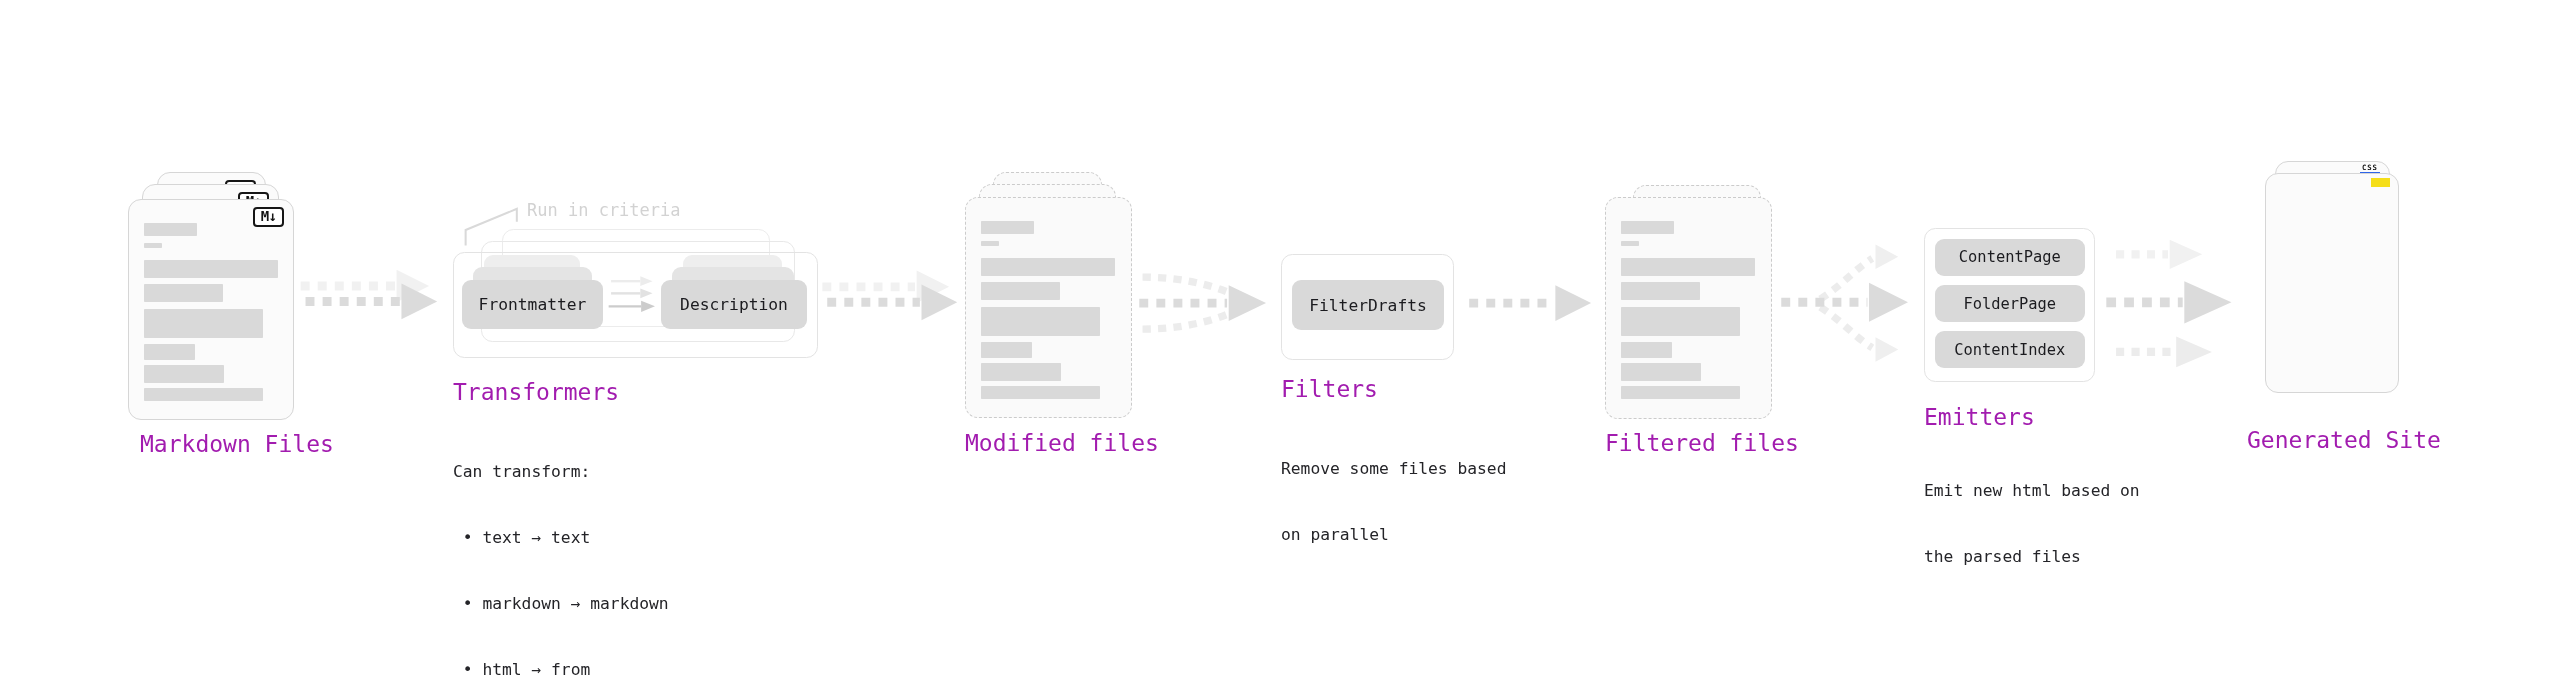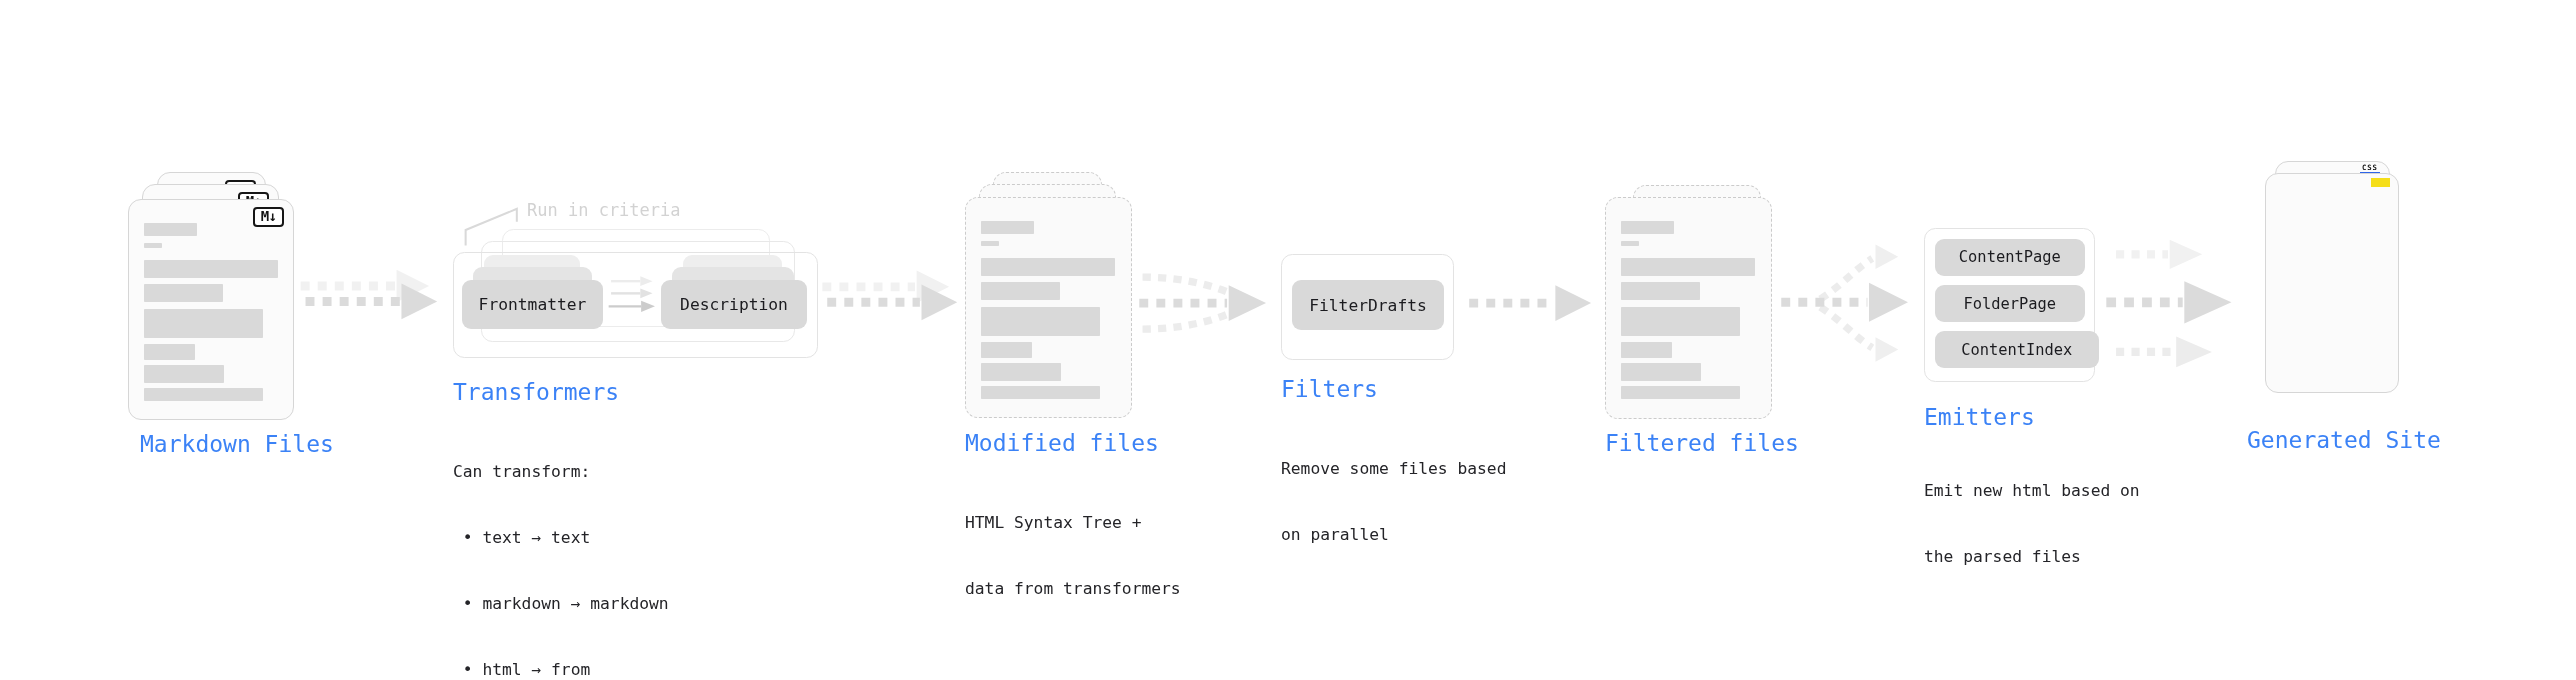--- a/index.html
+++ b/index.html
@@ -14,21 +14,21 @@
   .bars{position:absolute;left:14.6px;top:23px;}
   .bar{background:#d9d9d9;border-radius:0.8px;}
 
   
   .md-badge{position:absolute;top:7.3px;right:9px;width:31px;height:19.5px;
             box-sizing:border-box;border:2.4px solid #161616;border-radius:4.1px;
             background:#ffffff;color:#161616;font-weight:bold;font-size:14px;
             line-height:14.6px;text-align:center;letter-spacing:-0.8px;}
 
   
-  .stage-label{position:absolute;font-size:23px;color:#3b82f6;white-space:pre;}
+  .stage-label{position:absolute;font-size:23px;color:#a21caf;white-space:pre;}
   .stage-desc{position:absolute;font-size:16.3px;line-height:22px;color:#242428;white-space:pre;}
   .note{position:absolute;font-size:17px;color:#d2d2d2;white-space:pre;}
 
   
   .outline-box{position:absolute;box-sizing:border-box;border:1.6px solid #e3e3e3;border-radius:11.4px;}
   .outline-box.b2{border-color:#e8e8e8;}
   .outline-box.b3{border-color:#ececec;}
 
   
   .pill{position:absolute;box-sizing:border-box;background:#d9d9d9;border-radius:9px;
@@ -105,24 +105,20 @@
         <div class="bar" style="width: 18.7px; height: 5.7px; margin-bottom: 11.4px;"></div>
         <div class="bar" style="width: 134px; height: 18px; margin-bottom: 6.5px;"></div>
         <div class="bar" style="width: 79px; height: 18px; margin-bottom: 6.5px;"></div>
         <div class="bar" style="width: 119px; height: 29px; margin-bottom: 6.5px;"></div>
         <div class="bar" style="width: 51px; height: 16.3px; margin-bottom: 4.9px;"></div>
         <div class="bar" style="width: 80px; height: 18px; margin-bottom: 4.9px;"></div>
         <div class="bar" style="width: 119px; height: 13px; margin-bottom: 0px;"></div>
       </div>
   </div>
   <div class="stage-label" style="left:965px;top:430px">Modified files</div>
-  <div class="stage-desc" style="left:965px;top:468px">
-    <div>HTML Syntax Tree +</div>
-    <div>data from transformers</div>
-  </div>
 
   <div class="outline-box" style="left:1281px;top:254px;width:173px;height:106px"></div>
   <div class="pill" style="left:1292px;top:280px;width:152px;height:50px">FilterDrafts</div>
   <div class="stage-label" style="left:1281px;top:376px">Filters</div>
   <div class="stage-desc" style="left:1281px;top:414px">
     <div>Remove some files based</div>
     <div>on parallel</div>
   </div>
 
   <div class="file-card dashed" style="left:1633px;top:185px;width:128px;height:222px"></div>
@@ -136,21 +132,21 @@
         <div class="bar" style="width: 51px; height: 16.3px; margin-bottom: 4.9px;"></div>
         <div class="bar" style="width: 80px; height: 18px; margin-bottom: 4.9px;"></div>
         <div class="bar" style="width: 119px; height: 13px; margin-bottom: 0px;"></div>
       </div>
   </div>
   <div class="stage-label" style="left:1605px;top:430px">Filtered files</div>
 
   <div class="outline-box" style="left:1924px;top:228px;width:171px;height:154px">
     <div class="pill small" style="left:9.8px;top:9.8px;width:150px;height:37px">ContentPage</div>
     <div class="pill small" style="left:9.8px;top:56px;width:150px;height:37px">FolderPage</div>
-    <div class="pill small" style="left:9.8px;top:102px;width:164px;height:37px">ContentIndex</div>
+    <div class="pill small" style="left:9.8px;top:102px;width:150px;height:37px">ContentIndex</div>
   </div>
   <div class="stage-label" style="left:1924px;top:404px">Emitters</div>
   <div class="stage-desc" style="left:1924px;top:436px">
     <div>Emit new html based on</div>
     <div>the parsed files</div>
   </div>
 
   <div class="file-card" style="left:2275px;top:161px;width:115px;height:220px">
     <div class="css-badge">CSS</div>
   </div>

